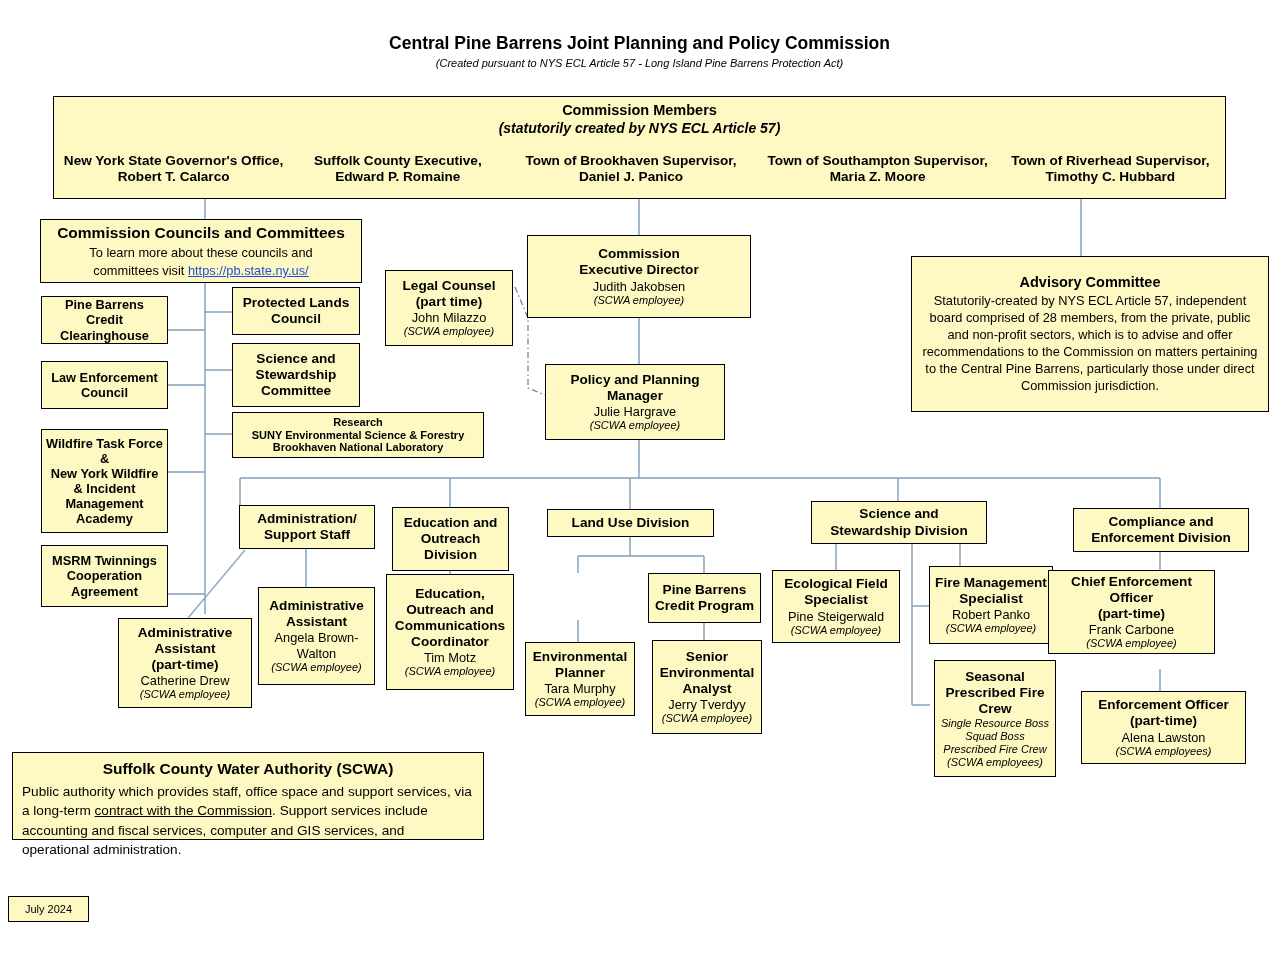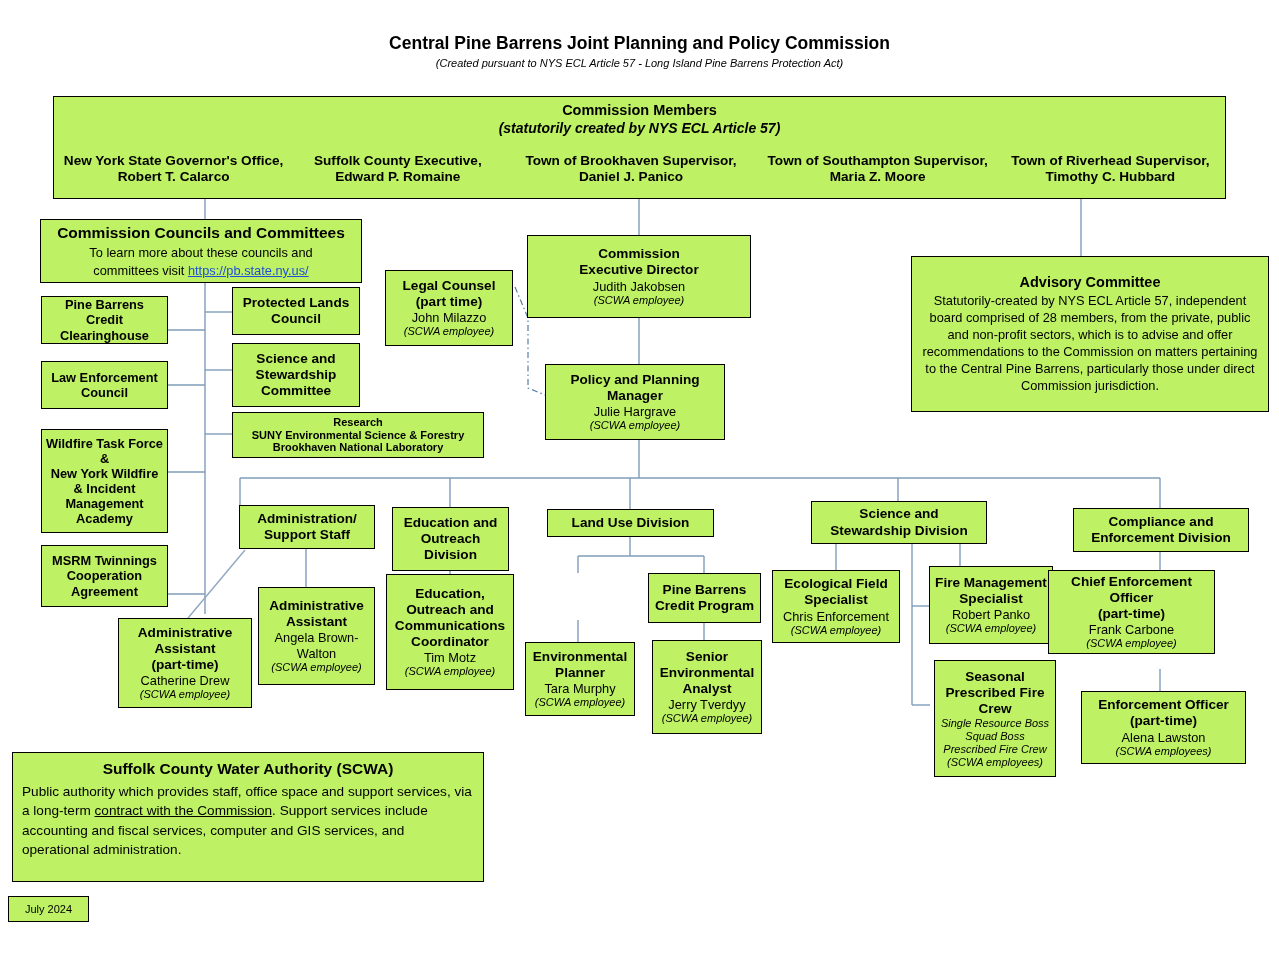--- a/index.html
+++ b/index.html
@@ -19,21 +19,21 @@
     position:absolute;
     left:0;top:0;
     width:1279px;height:959px;
     pointer-events:none;
   }
   
   .box{
     position:absolute;
     box-sizing:border-box;
     border:1px solid #000000;
-    background:#bef264;
+    background:#fef9c3;
     display:flex;
     flex-direction:column;
     align-items:center;
     justify-content:center;
     text-align:center;
     line-height:1.18;
     padding:2px 4px;
   }
   .plain{
     position:absolute;
@@ -290,21 +290,21 @@
   </div>
 
   <div class="box f14 b" style="left:811px;top:501px;width:176px;height:43px;">
     <span class="t">Science and</span>
     <span class="t">Stewardship Division</span>
   </div>
 
   <div class="box" style="left:772px;top:570px;width:128px;height:73px;">
     <span class="t f14 b">Ecological Field</span>
     <span class="t f14 b">Specialist</span>
-    <span class="t f13">Chris Enforcement</span>
+    <span class="t f13">Pine Steigerwald</span>
     <span class="t f11 i">(SCWA employee)</span>
   </div>
 
   <div class="box" style="left:929px;top:566px;width:124px;height:78px;">
     <span class="t f14 b">Fire Management</span>
     <span class="t f14 b">Specialist</span>
     <span class="t f13">Robert Panko</span>
     <span class="t f11 i">(SCWA employee)</span>
   </div>
 
@@ -331,21 +331,21 @@
     <span class="t f11 i">(SCWA employee)</span>
   </div>
 
   <div class="box" style="left:1081px;top:691px;width:165px;height:73px;">
     <span class="t f14 b">Enforcement Officer</span>
     <span class="t f14 b">(part-time)</span>
     <span class="t f13">Alena Lawston</span>
     <span class="t f11 i">(SCWA employees)</span>
   </div>
 
-  <div class="box lh15" style="left:12px;top:752px;width:472px;height:130px;justify-content:flex-start;padding:5px 9px;align-items:stretch;">
+  <div class="box lh15" style="left:12px;top:752px;width:472px;height:88px;justify-content:flex-start;padding:5px 9px;align-items:stretch;">
     <span class="f16 b" style="display:block;text-align:center;margin-bottom:2px;">Suffolk County Water Authority (SCWA)</span>
     <span class="f14" style="display:block;text-align:left;"><span>Public authority which provides staff, office space and support services, via a long-term </span><span class="u">contract with the Commission</span><span>.  Support services include accounting and fiscal services, computer and GIS services, and operational administration.</span></span>
   </div>
 
   <div class="box f11" style="left:8px;top:896px;width:81px;height:26px;">
     <span class="t">July 2024</span>
   </div>
 
 </div>
 

